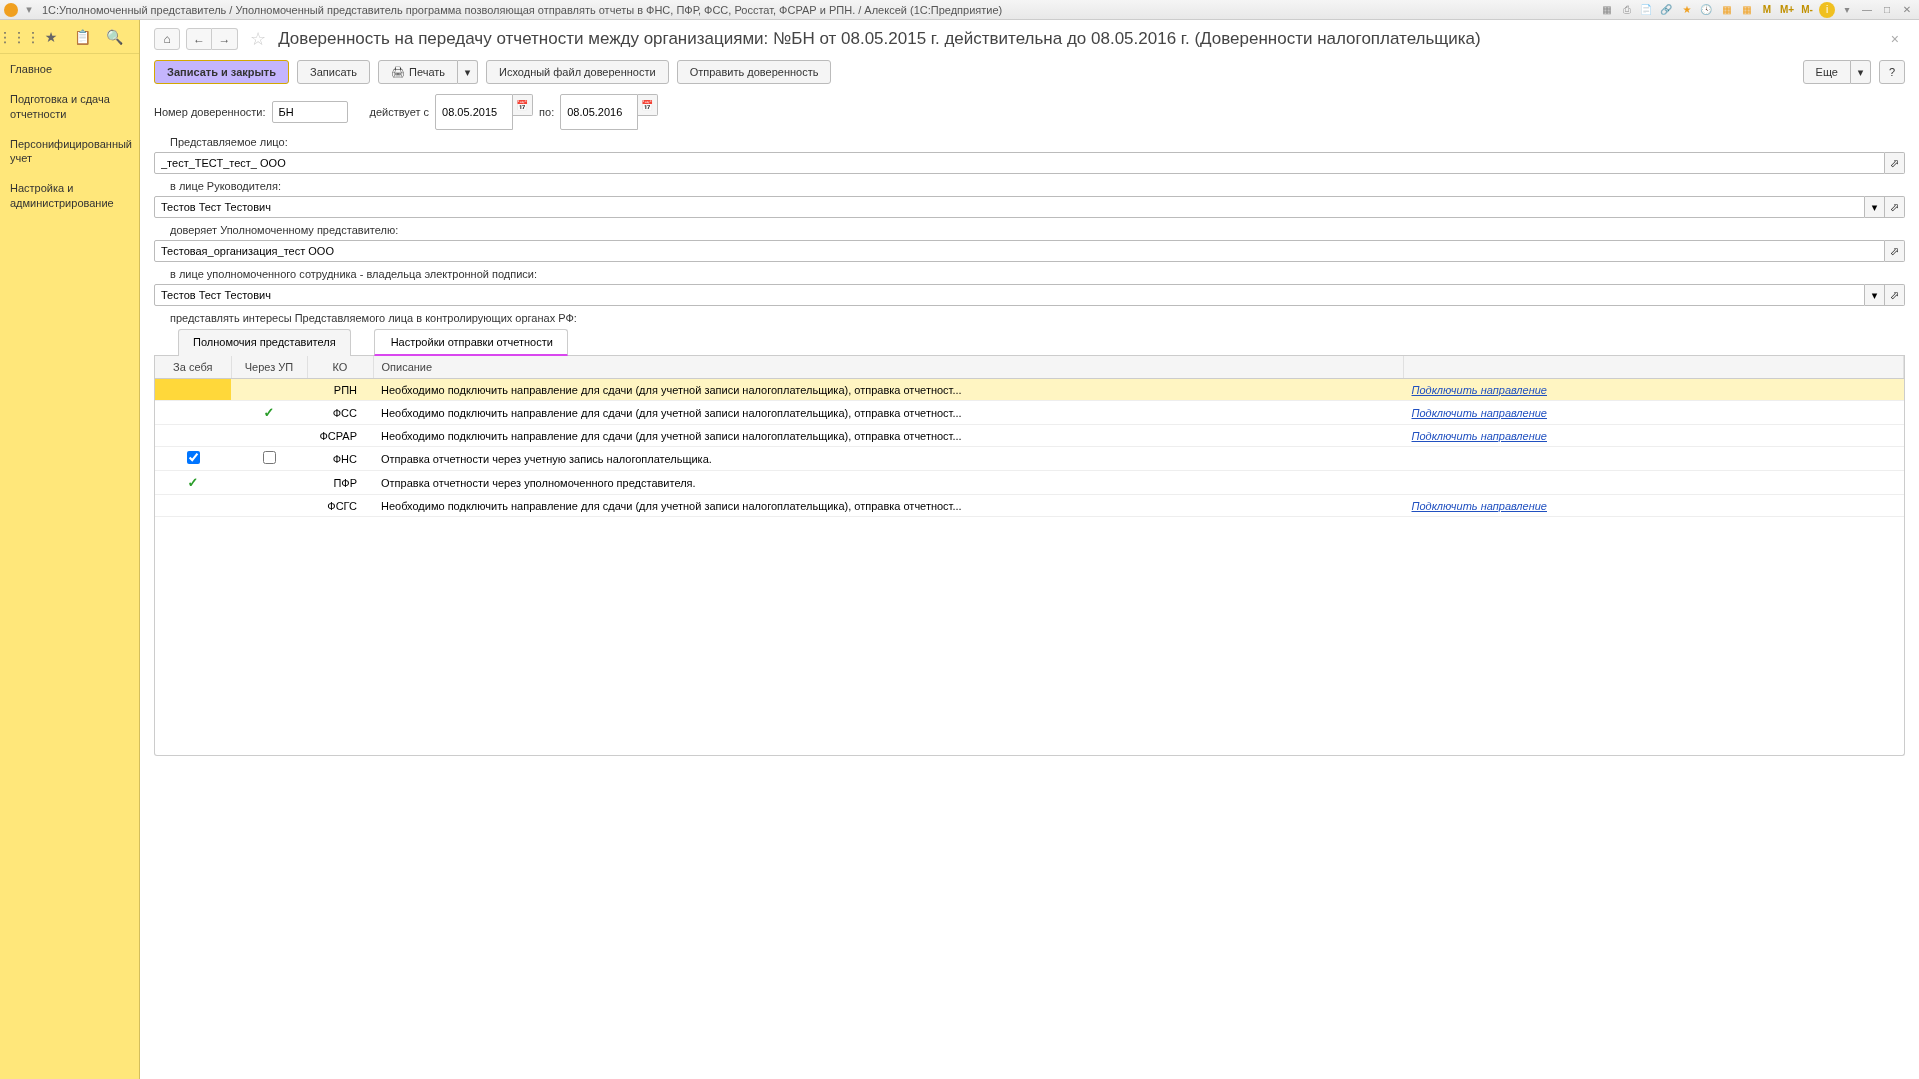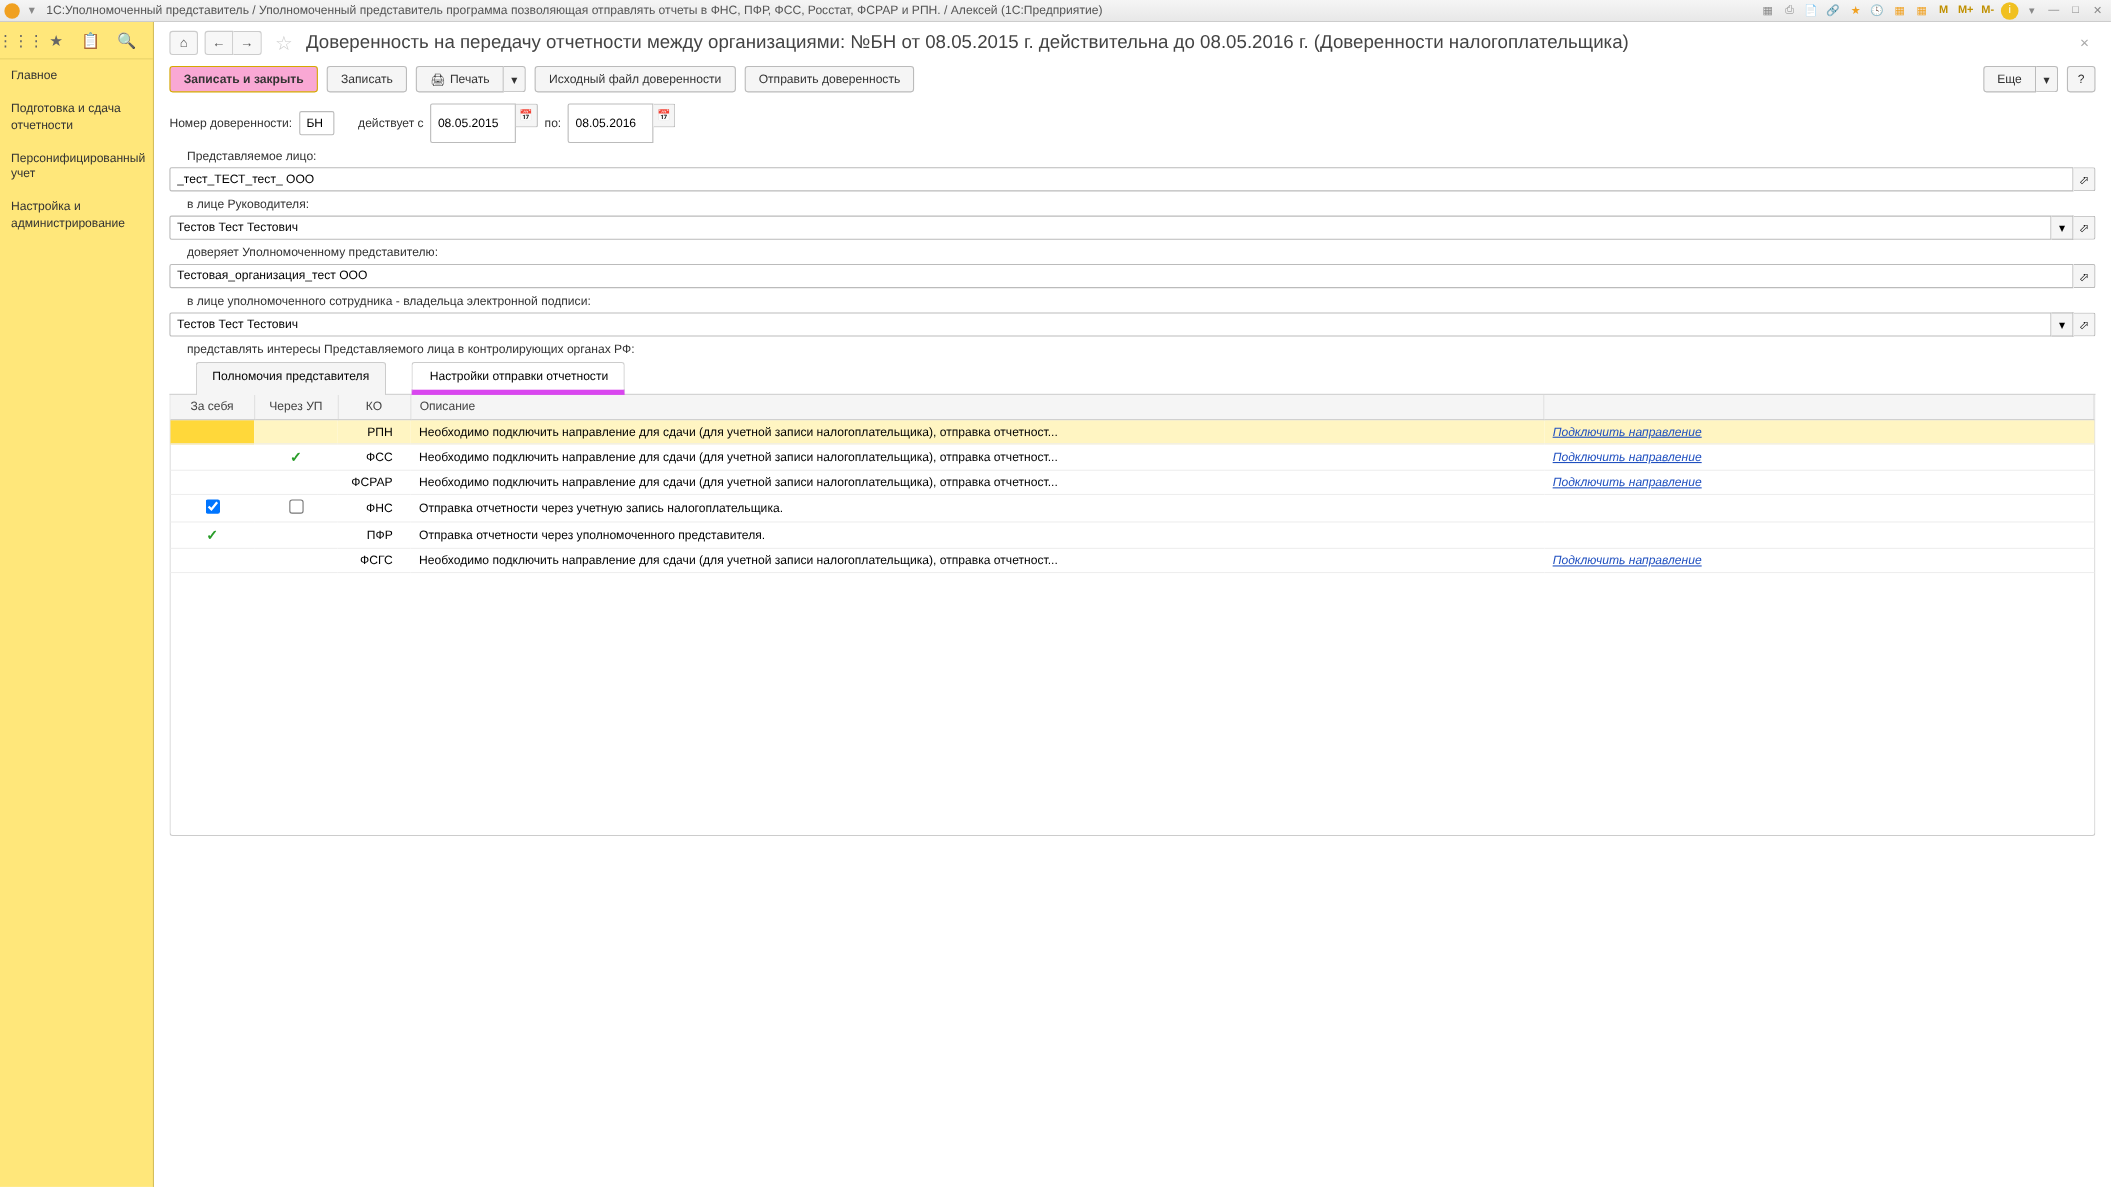--- a/index.html
+++ b/index.html
@@ -27,21 +27,21 @@
 .nav-btn { width: 26px; height: 22px; border: 1px solid #ccc; border-radius: 3px; background: #f7f7f7; display: inline-flex; align-items: center; justify-content: center; font-size: 12px; color: #555; cursor: pointer; }
 .nav-fwd-group { display: flex; }
 .nav-fwd-group .nav-btn:first-child { border-radius: 3px 0 0 3px; }
 .nav-fwd-group .nav-btn:last-child { border-radius: 0 3px 3px 0; border-left: none; }
 .star-icon { font-size: 18px; color: #ccc; margin: 0 6px; cursor: pointer; }
 .page-title { font-size: 17px; color: #444; flex: 1; }
 .close-x { font-size: 14px; color: #aaa; cursor: pointer; padding: 0 6px; }
 
 .button-row { display: flex; align-items: center; padding: 6px 14px; gap: 8px; }
 .btn { height: 24px; padding: 0 12px; border: 1px solid #bbb; border-radius: 3px; background: #f5f5f5; font-size: 11px; color: #333; cursor: pointer; display: inline-flex; align-items: center; gap: 4px; }
-.btn-primary { background: #f9a8d4; border-color: #d4a800; font-weight: bold; }
+.btn-primary { background: #c4b5fd; border-color: #d4a800; font-weight: bold; }
 .btn-dd { display: flex; }
 .btn-dd .btn:first-child { border-radius: 3px 0 0 3px; }
 .btn-dd .btn:last-child { border-radius: 0 3px 3px 0; border-left: none; width: 20px; padding: 0; justify-content: center; }
 .spacer { flex: 1; }
 
 .form-area { padding: 4px 14px; }
 .form-row { display: flex; align-items: center; gap: 6px; margin-bottom: 6px; }
 .form-label { font-size: 11px; color: #333; }
 .input-text { height: 22px; border: 1px solid #bbb; border-radius: 2px; padding: 0 6px; font-size: 11px; background: #fff; }
 .input-date-wrap { position: relative; display: inline-flex; }
@@ -50,21 +50,21 @@
 
 .field-full { display: flex; align-items: stretch; margin-bottom: 6px; }
 .field-full input { flex: 1; height: 22px; border: 1px solid #bbb; border-radius: 2px 0 0 2px; padding: 0 6px; font-size: 11px; }
 .field-btn { width: 20px; height: 22px; border: 1px solid #bbb; border-left: none; background: #f5f5f5; font-size: 11px; cursor: pointer; display: inline-flex; align-items: center; justify-content: center; }
 .field-btn:last-child { border-radius: 0 2px 2px 0; }
 
 .section-label { font-size: 11px; color: #333; margin: 2px 0 4px 16px; }
 
 .tabs { display: flex; border-bottom: 1px solid #ccc; margin-top: 4px; }
 .tab { padding: 6px 14px; font-size: 11px; border: 1px solid #ccc; border-bottom: none; background: #f5f5f5; margin-right: -1px; cursor: pointer; border-radius: 3px 3px 0 0; position: relative; top: 1px; margin-left: 24px; }
-.tab.active { background: #fff; border-bottom: 5px solid #d946ef; padding-left: 16px; }
+.tab.active { background: #fff; border-bottom: 2px solid #d946ef; padding-left: 16px; }
 
 .table-wrap { border: 1px solid #ccc; border-top: none; border-radius: 0 0 3px 3px; }
 .tbl { width: 100%; border-collapse: collapse; font-size: 11px; }
 .tbl th { background: #f5f5f5; border-bottom: 1px solid #ccc; border-right: 1px solid #e0e0e0; padding: 5px 8px; font-weight: normal; text-align: center; color: #444; }
 .tbl th.desc { text-align: left; }
 .tbl td { border-bottom: 1px solid #eee; padding: 4px 8px; height: 22px; vertical-align: middle; }
 .tbl td.center { text-align: center; }
 .tbl td.right { text-align: right; padding-right: 16px; }
 .tbl tr.highlight td { background: #fff5c2; }
 .tbl tr.highlight td.sel { background: #ffd83a; }
@@ -149,21 +149,21 @@
       <span class="btn-dd">
         <button class="btn">Еще</button>
         <button class="btn">▾</button>
       </span>
       <button class="btn" style="width:26px;padding:0;justify-content:center">?</button>
     </div>
 
     <div class="form-area">
       <div class="form-row">
         <span class="form-label">Номер доверенности:</span>
-        <input class="input-text" style="width: 32px;" value="БН">
+        <input class="input-text" style="width: 76px;" value="БН">
         <span class="form-label" style="margin-left:16px">действует с</span>
         <span class="input-date-wrap">
           <input class="input-date" value="08.05.2015" style="">
           <button class="date-btn">📅</button>
         </span>
         <span class="form-label">по:</span>
         <span class="input-date-wrap">
           <input class="input-date" value="08.05.2016" style="">
           <button class="date-btn">📅</button>
         </span>

